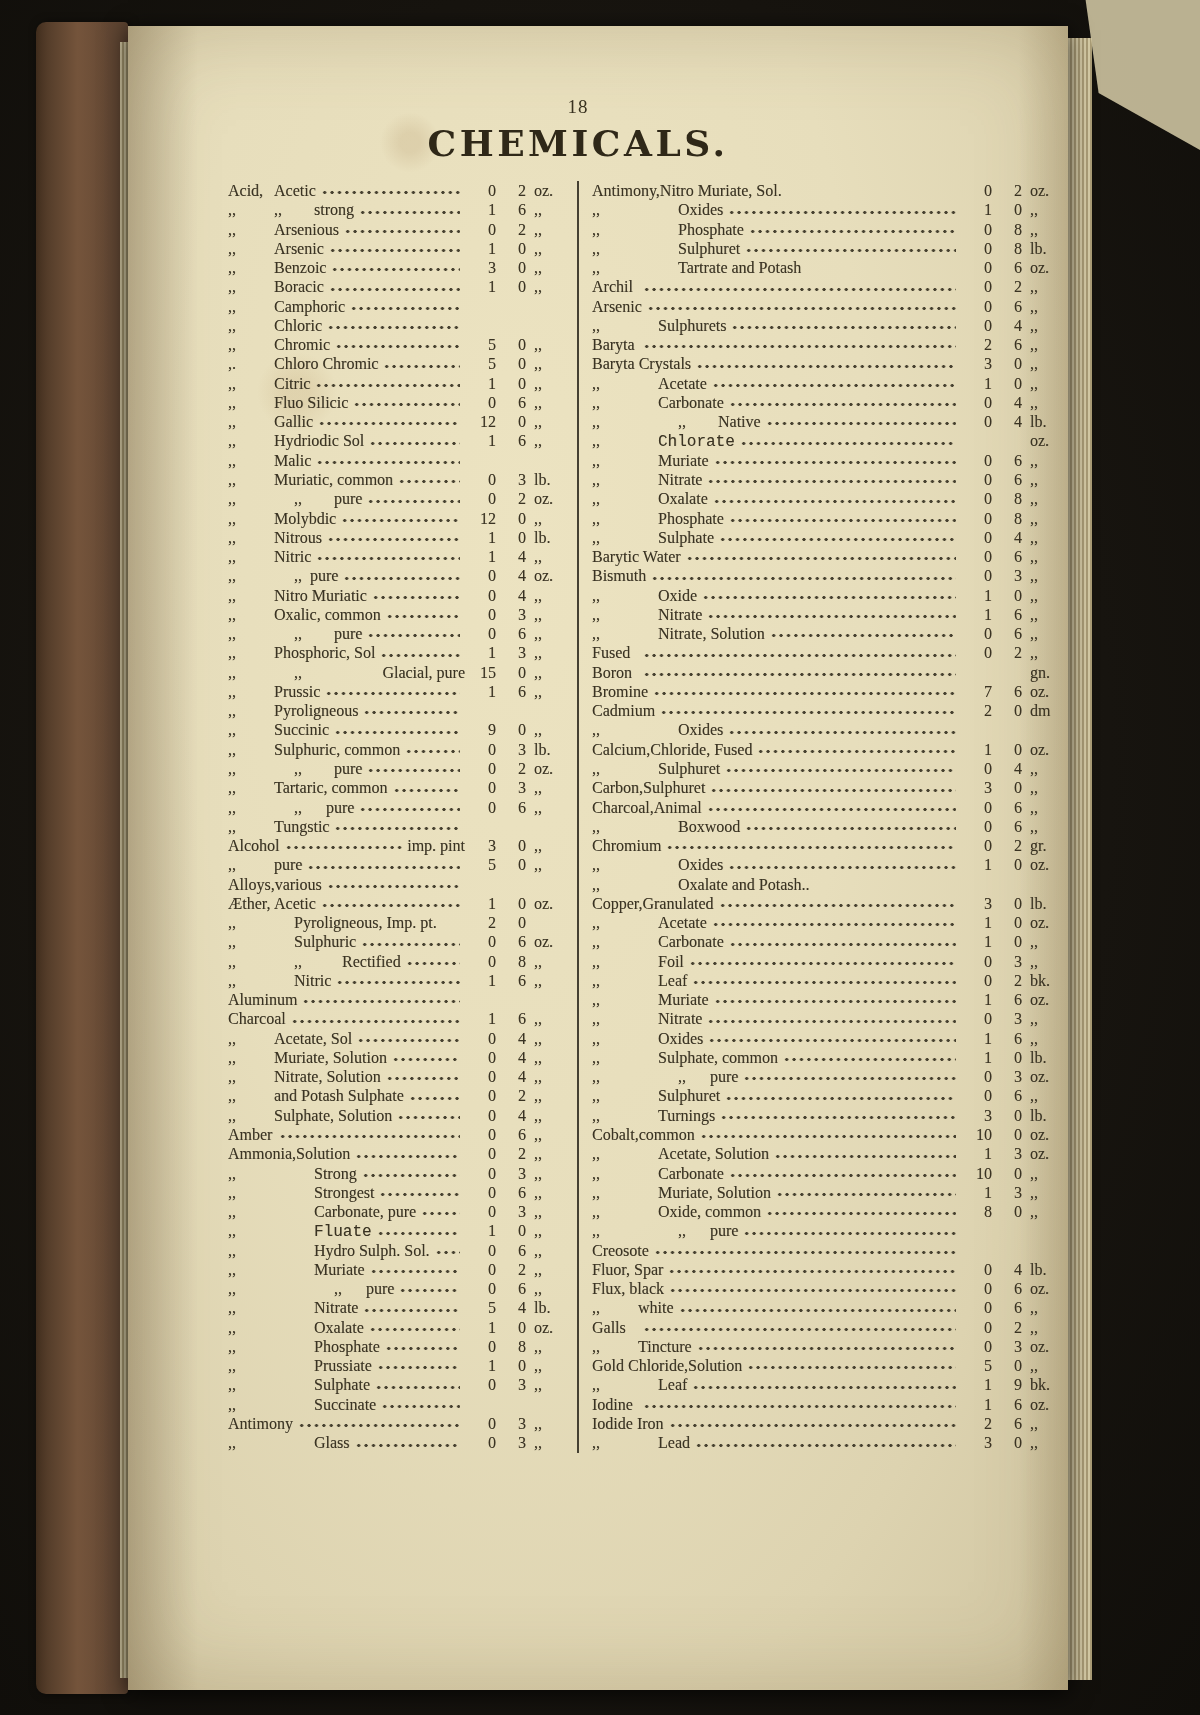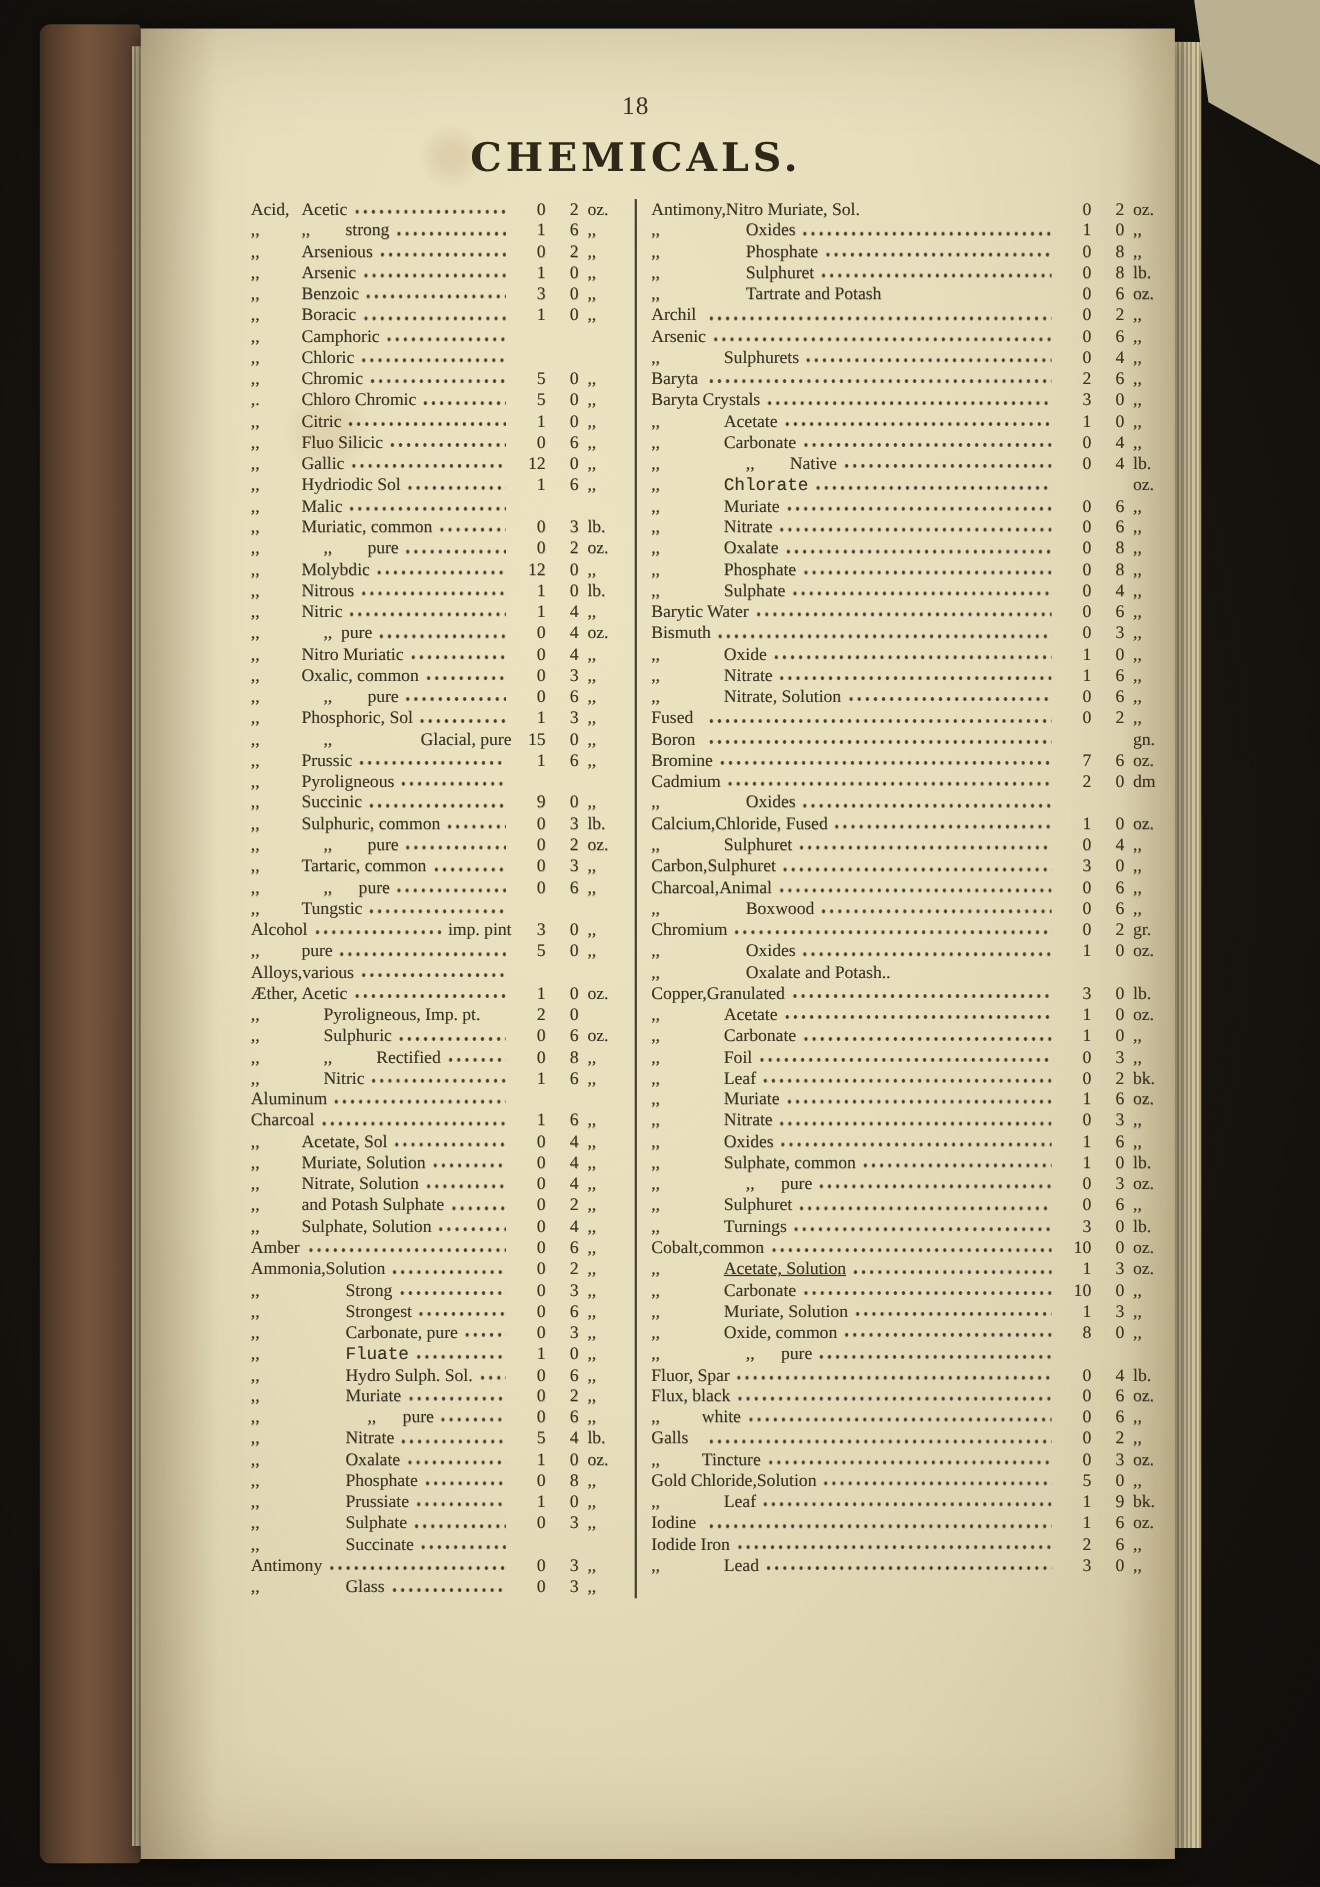--- a/index.html
+++ b/index.html
@@ -18,22 +18,22 @@
   .corner-tr{position:absolute;left:1070px;top:0;width:130px;height:150px;background:#d8cea9;
     clip-path:polygon(12% 0,100% 0,100% 100%,22% 62%);opacity:.85;}
   .page{position:absolute;left:128px;top:26px;width:940px;height:1664px;
     background:radial-gradient(ellipse at 42% 30%, #ece3c1 0%, #e7debc 45%, #ddd3b0 75%, #cfc4a0 100%);
     box-shadow:inset 0 0 90px rgba(110,90,50,.28), 0 4px 22px rgba(0,0,0,.75);}
   .page::before{content:"";position:absolute;inset:0;pointer-events:none;
     background:linear-gradient(90deg,rgba(90,70,40,.28),rgba(90,70,40,0) 70px),
                linear-gradient(270deg,rgba(120,100,60,.22),rgba(120,100,60,0) 50px),
                radial-gradient(circle at 18% 22%, rgba(160,120,60,.12) 0 14px, rgba(160,120,60,0) 40px),
                radial-gradient(circle at 30% 7%, rgba(150,110,60,.14) 0 10px, rgba(150,110,60,0) 30px);}
-  .pageno{position:absolute;top:58px;left:0;width:900px;text-align:center;
-    font-size:23px;letter-spacing:1px;color:#38311f;}
+  .pageno{position:absolute;top:70px;left:0;width:900px;text-align:center;
+    font-size:19px;letter-spacing:1px;color:#38311f;}
   .title{position:absolute;top:96px;left:0;width:900px;text-align:center;
     font-family:"DejaVu Serif","Liberation Serif",serif;font-weight:bold;
     font-size:36px;letter-spacing:3.5px;color:#2f2818;}
   .cols{position:absolute;top:155px;left:100px;display:flex;}
   .col{display:block;}
   .col-l{width:346px;}
   .col-r{width:478px;border-left:2px solid #454032;padding-left:13px;margin-left:3px;}
   .row{display:flex;align-items:baseline;height:19.28px;line-height:19.28px;
     font-size:16px;color:#3a3323;text-shadow:.3px .3px 0 rgba(58,51,35,.35);}
   .ca{min-width:46px;white-space:pre;}
@@ -1102,21 +1102,21 @@
     <span class="ca">Cobalt,</span>
     <span class="cb">common</span>
     <span class="dots"></span>
     <span class="ct"></span>
     <span class="cs">10</span>
     <span class="cd">0</span>
     <span class="cu">oz.</span>
   </div>
           <div class="row">
     <span class="ca">,,</span>
-    <span class="cb" style="padding-left: 20px; text-decoration: underline;">Acetate, Solution</span>
+    <span class="cb" style="padding-left: 20px;">Acetate, Solution</span>
     <span class="dots"></span>
     <span class="ct"></span>
     <span class="cs">1</span>
     <span class="cd">3</span>
     <span class="cu">oz.</span>
   </div>
           <div class="row">
     <span class="ca">,,</span>
     <span class="cb" style="padding-left: 20px;">Carbonate</span>
     <span class="dots"></span>
@@ -1139,20 +1139,29 @@
     <span class="cb" style="padding-left: 20px;">Oxide, common</span>
     <span class="dots"></span>
     <span class="ct"></span>
     <span class="cs">8</span>
     <span class="cd">0</span>
     <span class="cu">,,</span>
   </div>
           <div class="row">
     <span class="ca">,,</span>
     <span class="cb" style="padding-left: 40px;">,,      pure</span>
+    <span class="dots"></span>
+    <span class="ct"></span>
+    <span class="cs"></span>
+    <span class="cd"></span>
+    <span class="cu"></span>
+  </div>
+          <div class="row">
+    <span class="ca">Creosote</span>
+    <span class="cb"></span>
     <span class="dots"></span>
     <span class="ct"></span>
     <span class="cs"></span>
     <span class="cd"></span>
     <span class="cu"></span>
   </div>
           <div class="row">
     <span class="ca">Fluor, Spar</span>
     <span class="cb"></span>
     <span class="dots"></span>

